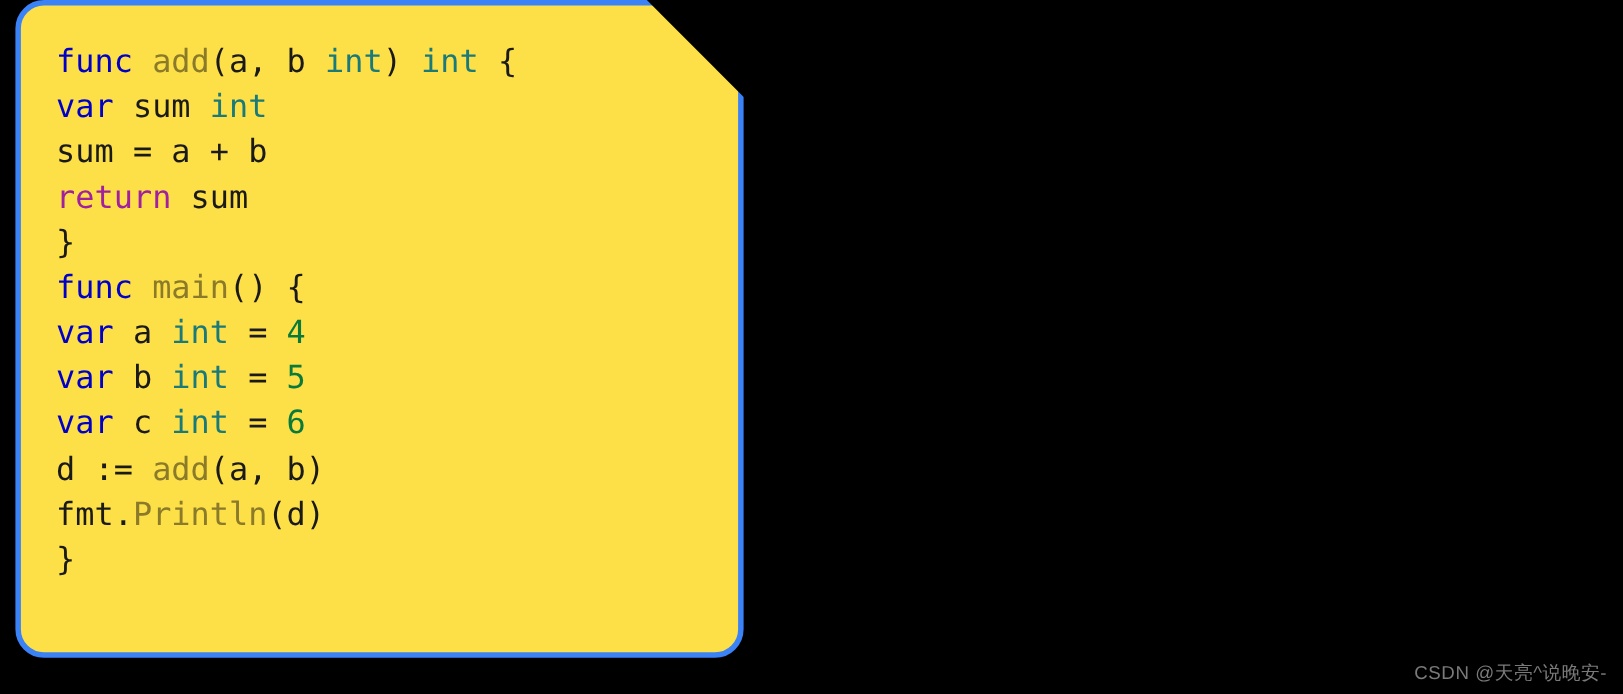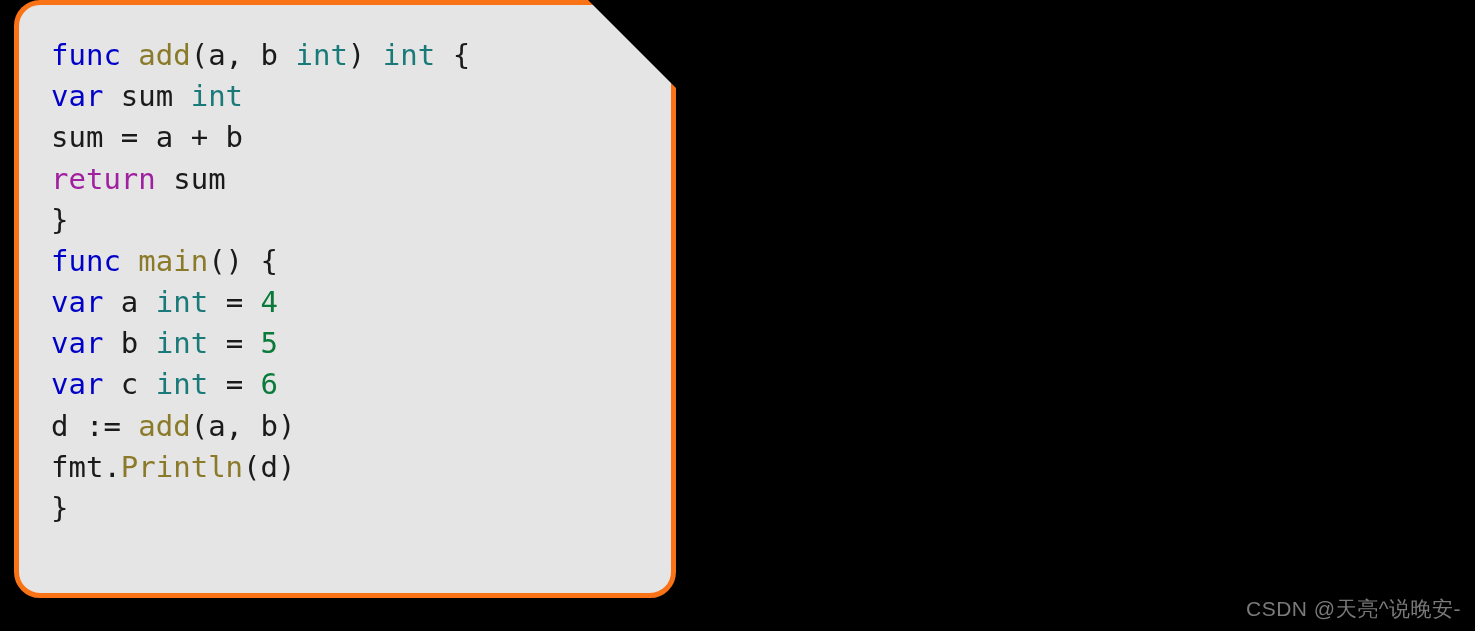--- a/index.html
+++ b/index.html
@@ -11,22 +11,22 @@
     position: relative;
     font-family: "DejaVu Sans Mono", "Menlo", "Consolas", monospace;
     overflow: hidden;
   }
   .code-card {
     position: absolute;
     left: 14px;
     top: 0px;
     width: 662px;
     height: 598px;
-    background: #e5e5e5;
-    border: 5px solid #f97316;
+    background: #fde047;
+    border: 5px solid #3b82f6;
     border-radius: 26px;
     box-sizing: border-box;
     padding: 30px 30px 30px 32px;
   }
   .corner-cut {
     position: absolute;
     top: -6px;
     right: -6px;
     width: 0;
     height: 0;
@@ -45,21 +45,21 @@
   .ty-teal   { color: #1a7a7a; }
   .kw-purple { color: #a020a0; }
   .num-green { color: #0a7a3a; }
   .plain     { color: #1a1a1a; }
   .watermark {
     position: absolute;
     right: 14px;
     bottom: 8px;
     color: #7a7a7a;
     font-family: Arial, "Microsoft YaHei", sans-serif;
-    font-size: 21px;
+    font-size: 17px;
     letter-spacing: 0.5px;
   }
 </style>
 </head>
 <body>
 
 <div class="code-card">
   <div class="corner-cut"></div>
   <pre><span><span class="kw-blue">func</span><span class="plain"> </span><span class="fn-olive">add</span><span class="plain">(a, b </span><span class="ty-teal">int</span><span class="plain">) </span><span class="ty-teal">int</span><span class="plain"> {</span></span>
 <span><span class="kw-blue">var</span><span class="plain"> sum </span><span class="ty-teal">int</span></span>

